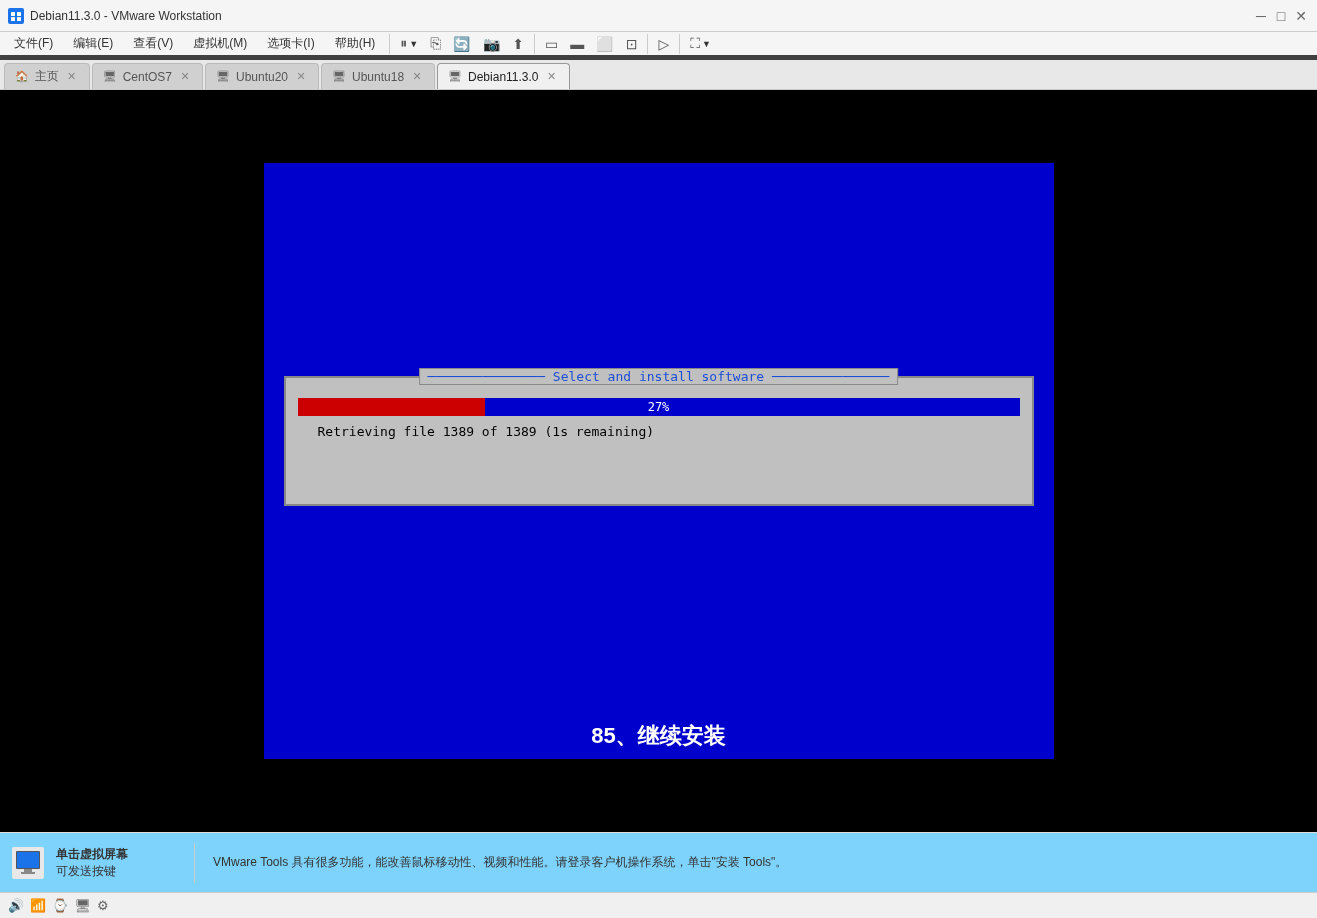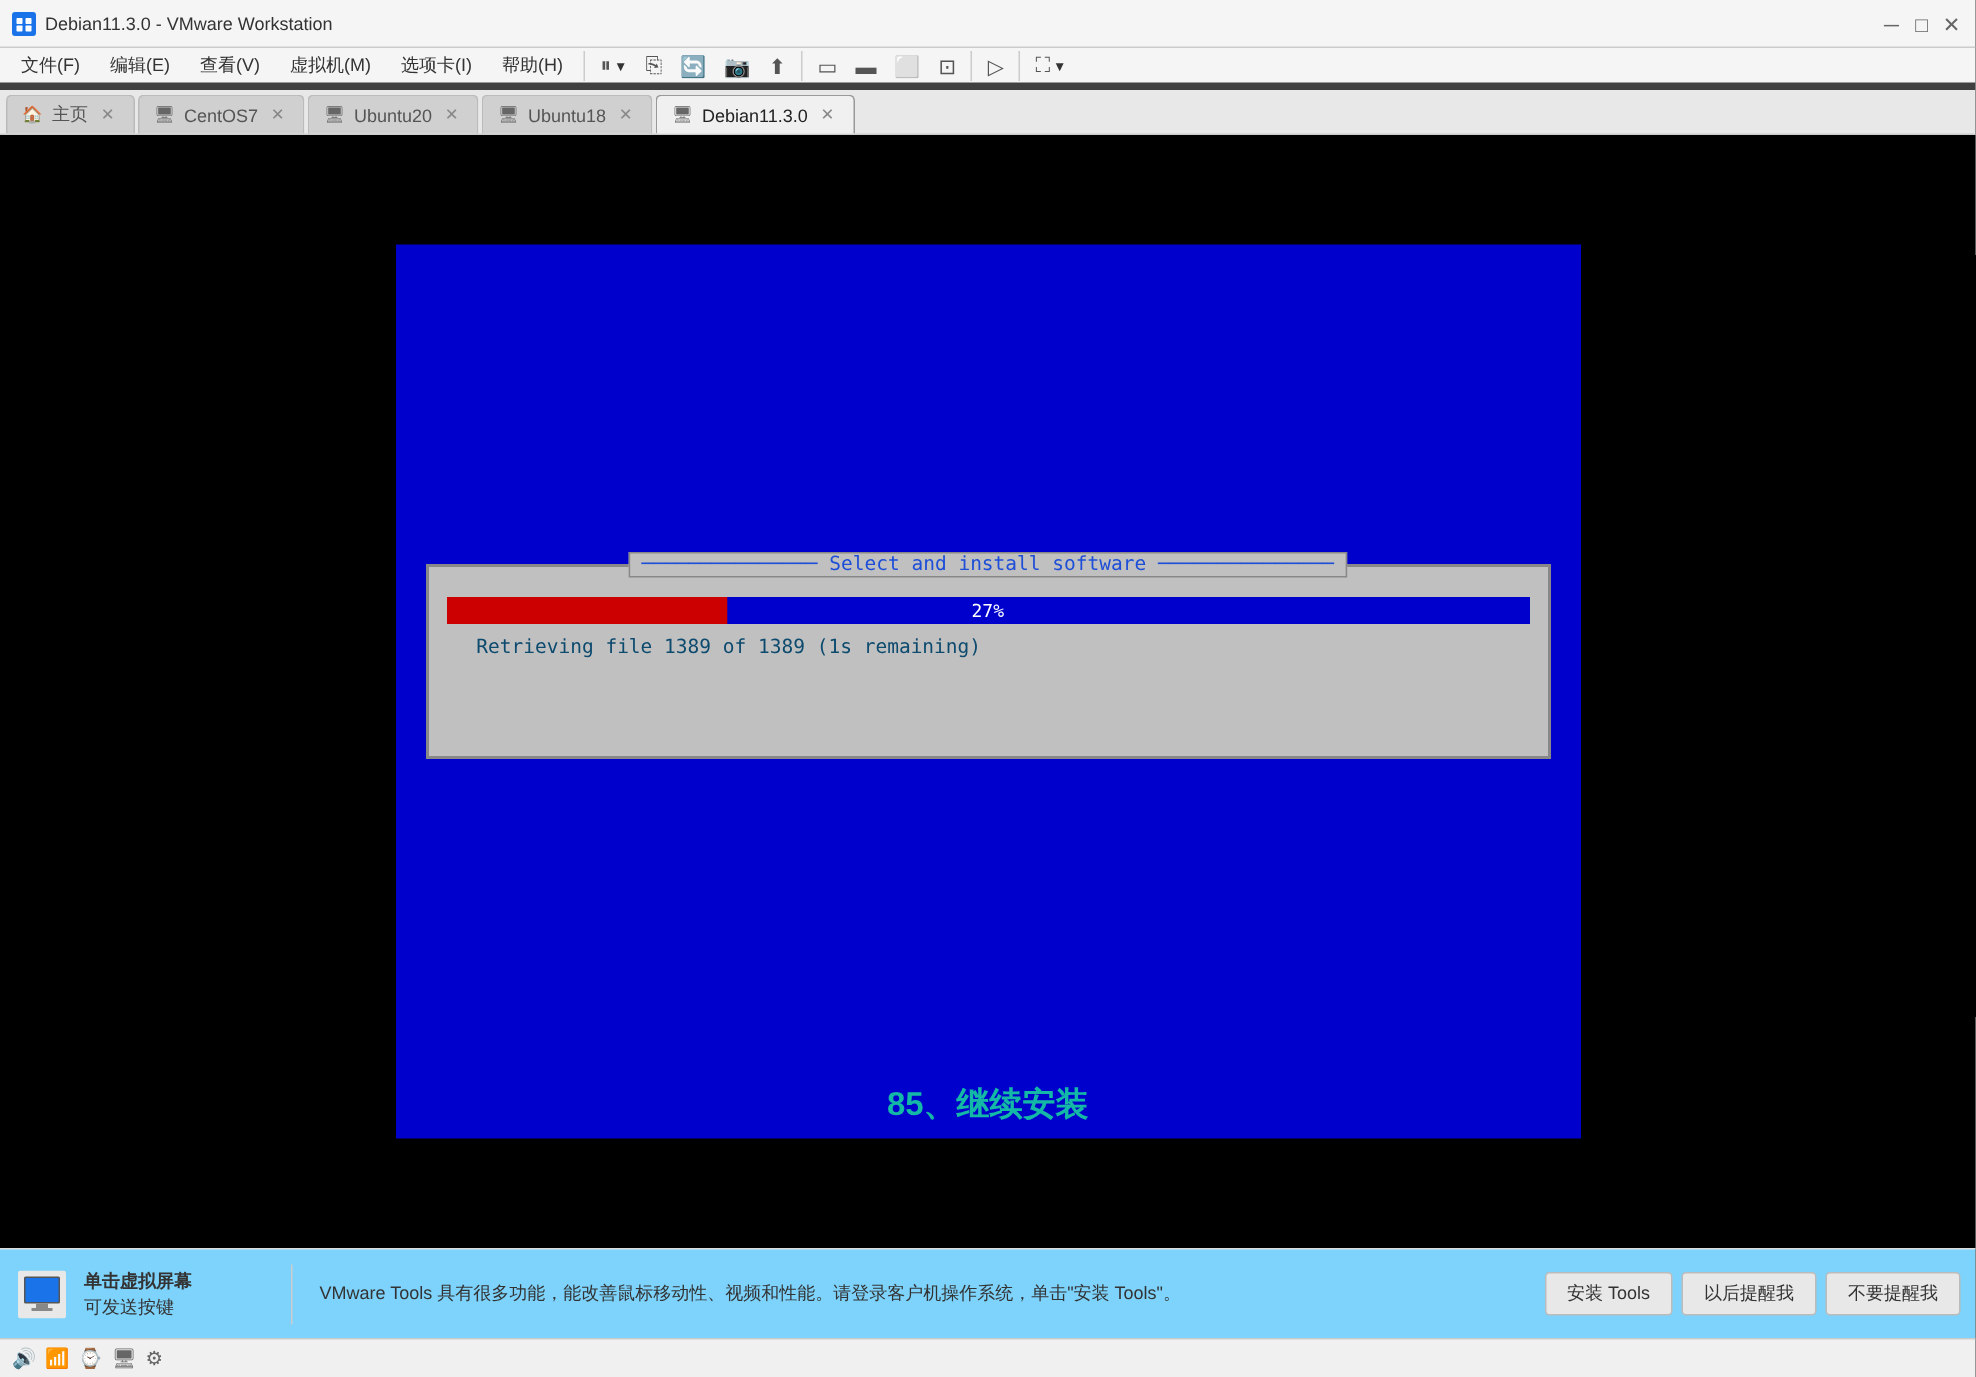--- a/index.html
+++ b/index.html
@@ -194,33 +194,33 @@
       font-family: monospace;
       font-size: 12px;
       z-index: 3;
       line-height: 18px;
       top: 0;
     }
     #dialog-message {
       margin: 8px 12px 0 12px;
       font-family: monospace;
       font-size: 13px;
-      color: #0c4a6e;
+      color: #000000;
       padding-left: 20px;
     }
 
     
     #bottom-blue-text {
       position: absolute;
       bottom: 8px;
       left: 0; right: 0;
       text-align: center;
       font-size: 22px;
       font-weight: bold;
-      color: #14b8a6;
+      color: #ffffff;
     }
 
     
     #tools-bar {
       height: 60px;
       background: #7dd3fc;
       border-top: 1px solid #ddd;
       display: flex;
       align-items: center;
       padding: 0 10px;
@@ -400,25 +400,20 @@
     </svg>
   </div>
   <div style="display:flex; flex-direction:column; width:120px;">
     <div style="font-size:12px; color:#333; font-weight:bold;">单击虚拟屏幕</div>
     <div style="font-size:12px; color:#333;">可发送按键</div>
   </div>
   <div style="width:1px; height:40px; background:#ccc; margin:0 8px;"></div>
   <div class="tools-text-area">
     <span>VMware Tools 具有很多功能，能改善鼠标移动性、视频和性能。请登录客户机操作系统，单击"安装 Tools"。</span>
   </div>
-  <div style="display:flex; gap:6px;">
-    <button class="tools-action-btn">安装 Tools</button>
-    <button class="tools-action-btn">以后提醒我</button>
-    <button class="tools-action-btn">不要提醒我</button>
-  </div>
 </div>
 
 <div id="status-bar">
   <div class="status-right">
     <span class="status-icon-sm">🔊</span>
     <span class="status-icon-sm">📶</span>
     <span class="status-icon-sm">⌚</span>
     <span class="status-icon-sm">🖥</span>
     <span class="status-icon-sm">⚙</span>
   </div>

